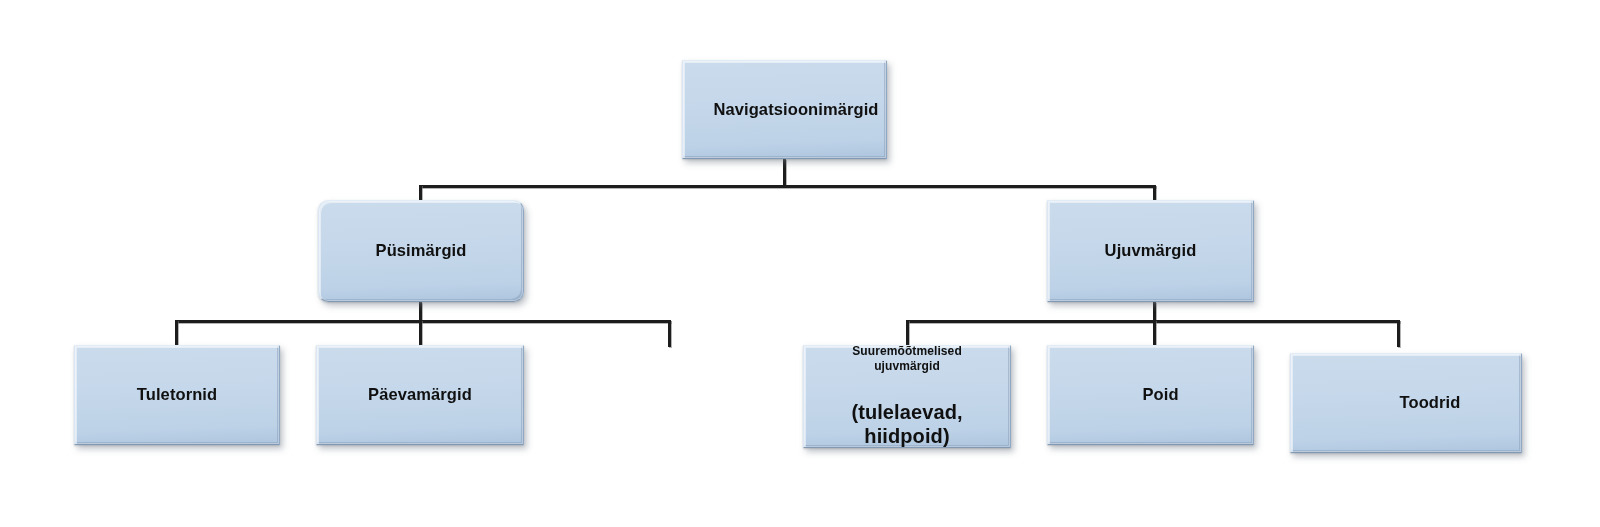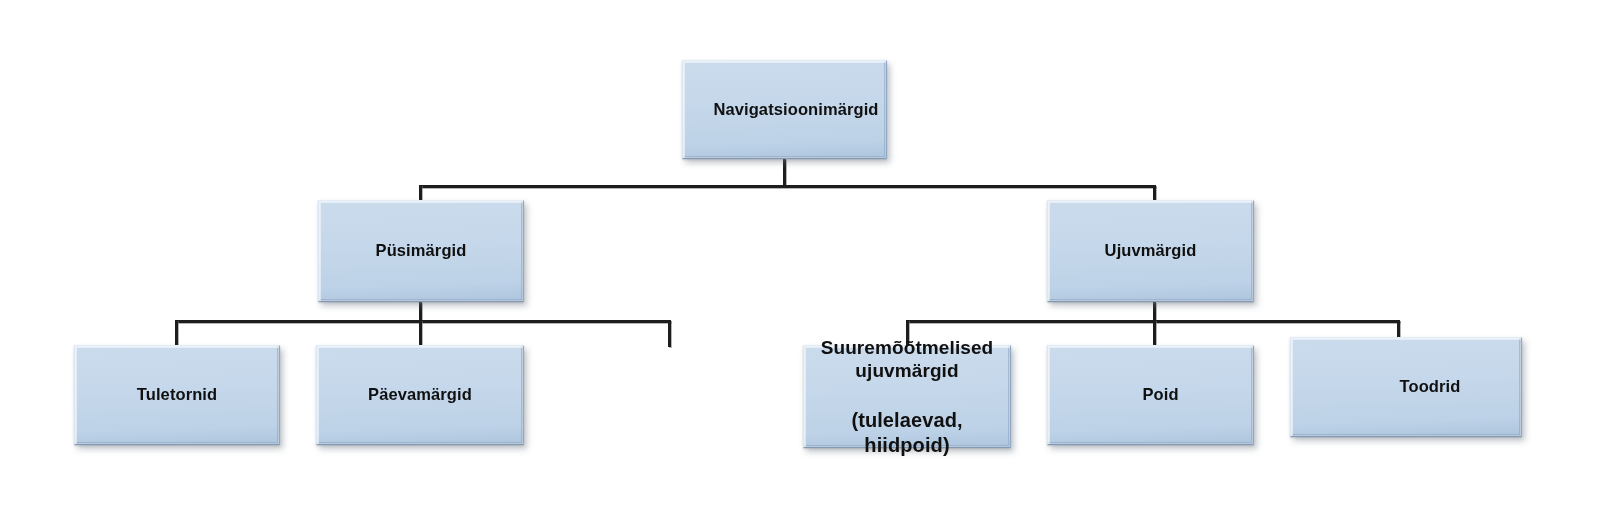--- a/index.html
+++ b/index.html
@@ -61,21 +61,21 @@
     justify-content: center;
     width: 100%;
     padding: 0 6px;
     box-sizing: border-box;
   }
   .node-l0 { font-size: 16.5px; }
   .node-l1 { font-size: 16.5px; }
   .node-l2 { font-size: 16.5px; }
 
   .node-multi .line-main {
-    font-size: 19px;
+    font-size: 12px;
     line-height: 1.22;
   }
   .node-multi .line-sub {
     font-size: 20px;
     margin-top: 26px;
     line-height: 1.22;
   }
 </style>
 </head>
 <body>
@@ -96,21 +96,21 @@
   <div class="conn v" style="left:1153px; top:302px; height:20px;"></div>
   <div class="conn h" style="left:906px; top:320px; width:494px;"></div>
   <div class="conn v" style="left:906px; top:320px; height:27px;"></div>
   <div class="conn v" style="left:1153px; top:320px; height:27px;"></div>
   <div class="conn v" style="left:1397px; top:320px; height:27px;"></div>
 
   <div class="node node-l0" style="left:682px; top:60px; width:205px; height:99px;padding-left:23px;">
     <span class="label-stack">Navigatsioonimärgid</span>
   </div>
 
-  <div class="node node-l1" style="left:318px; top:200px; width:206px; height:102px;">
+  <div class="node node-l1" style="left:318px; top:200px; width:206px; height:102px;border-radius:10px;">
     <span class="label-stack">Püsimärgid</span>
   </div>
 
   <div class="node node-l1" style="left:1047px; top:200px; width:207px; height:102px;">
     <span class="label-stack">Ujuvmärgid</span>
   </div>
 
   <div class="node node-l2" style="left:316px; top:345px; width:208px; height:100px;">
     <span class="label-stack">Päevamärgid</span>
   </div>
@@ -125,17 +125,17 @@
       <span class="line-main">Suuremõõtmelised</span>
       <span class="line-main">ujuvmärgid</span>
       <span class="line-sub">(tulelaevad, hiidpoid)</span>
     </span>
   </div>
 
   <div class="node node-l2" style="left:1047px; top:345px; width:207px; height:100px;padding-left:20px;">
     <span class="label-stack">Poid</span>
   </div>
 
-  <div class="node node-l2" style="left:1290px; top:337px; width:232px; height:100px;padding-left:48px;">
+  <div class="node node-l2" style="left:1290px; top:353px; width:232px; height:100px;padding-left:48px;">
     <span class="label-stack">Toodrid</span>
   </div>
 
 </div>
 
 </body></html>

